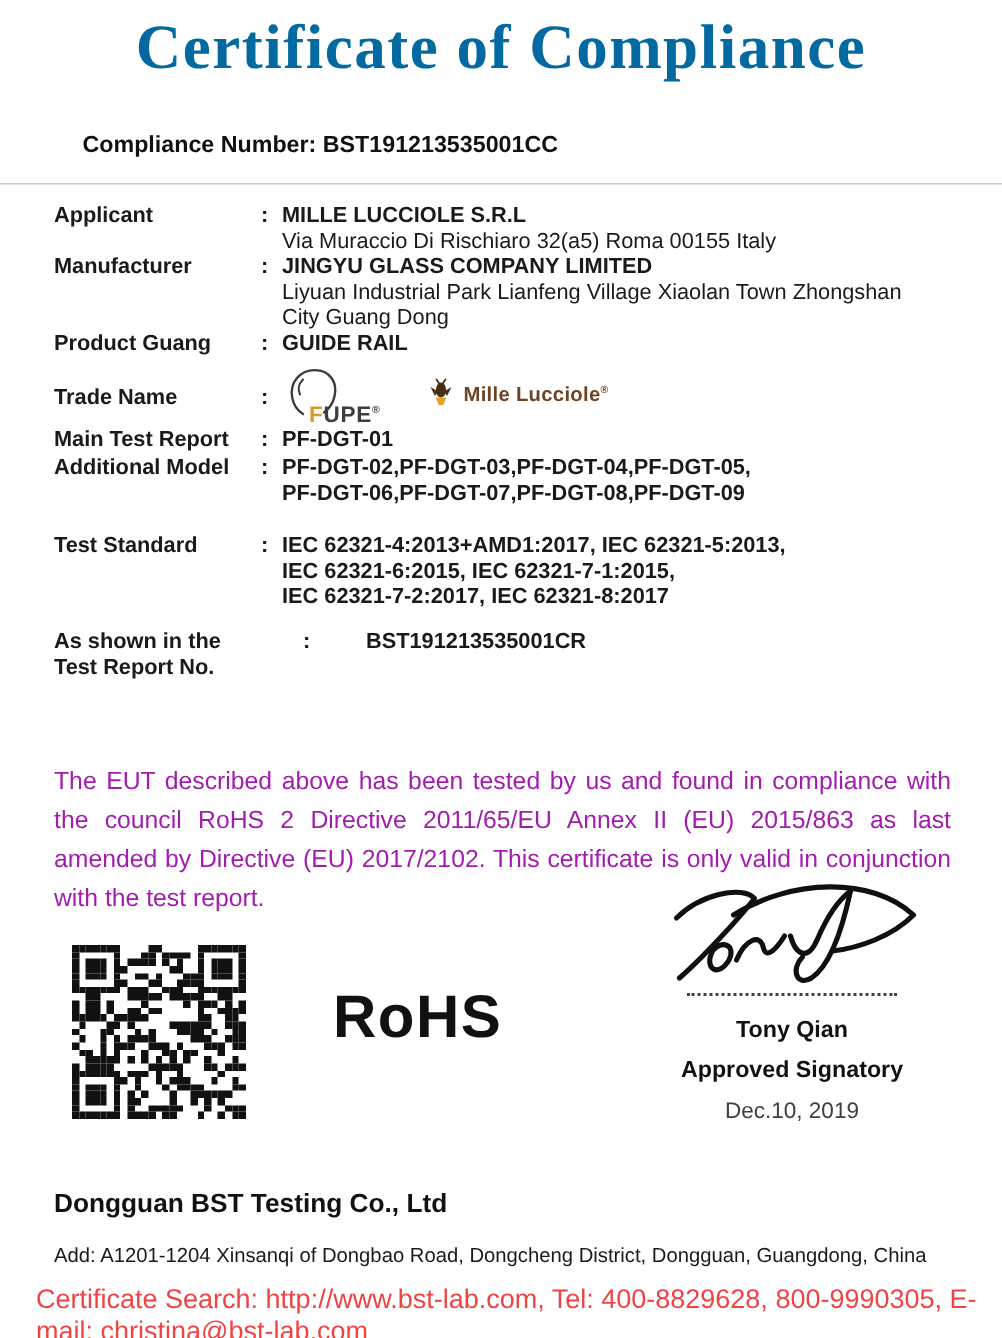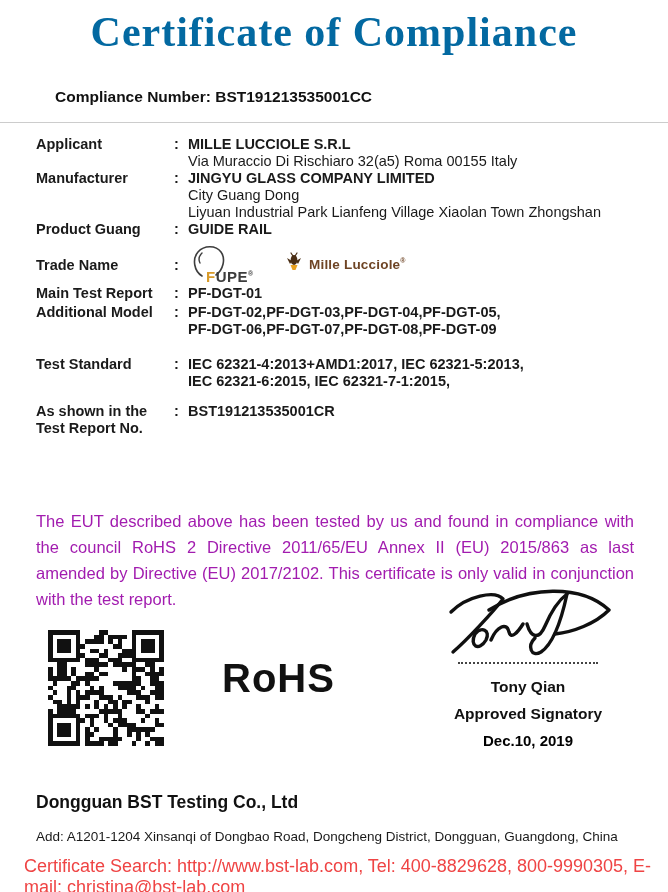--- a/index.html
+++ b/index.html
@@ -22,21 +22,21 @@
     position:absolute; top:122px; left:0; width:668px; height:1px;
     background:#cccccc;
   }
   .info { position:absolute; top:136px; left:36px; width:600px; font-size:14.5px; }
   .row { display:flex; align-items:flex-start; line-height:17px; }
   .row .lbl { width:138px; font-weight:bold; flex:0 0 138px; }
   .row .colon { width:14px; flex:0 0 14px; font-weight:bold; }
   .row .val { flex:1; }
   .b { font-weight:bold; }
   .gap18 { margin-top:18px; }
-  .gap13 { margin-top:13px; }
+  .gap13 { margin-top:13px;gap:28px; }
   .gap5 { margin-top:5px; }
   .logos { display:flex; align-items:flex-end; gap:18px; height:42px; }
   .fupe { position:relative; width:78px; height:42px; }
   .fupe svg { position:absolute; left:0; top:0; }
   .fupe .fupe-text { position:absolute; left:18px; top:22px; font-size:15px; font-weight:bold; color:#3d3d3d; letter-spacing:.5px; }
   .fupe .fupe-text .gold { color:#d89b2a; }
   .fupe .reg { font-size:7px; vertical-align:super; color:#3d3d3d; }
   .mille { display:flex; align-items:center; gap:5px; padding-bottom:12px; }
   .mille .m-text { font-size:13.5px; font-weight:bold; color:#6e4424; letter-spacing:.2px; }
   .mille .reg { font-size:7px; vertical-align:super; color:#6e4424; }
@@ -52,21 +52,21 @@
   .qr div.on { background:#111; }
   .rohs {
     position:absolute; top:656px; left:222px;
     font-size:40px; font-weight:bold; color:#111; letter-spacing:1px;
   }
   .sig-block { position:absolute; top:582px; left:418px; width:220px; text-align:center; }
   .sig-svg { display:block; margin:0 auto; }
   .sig-line { width:140px; margin:2px auto 0; border-bottom:2px dotted #444; }
   .sig-name { margin-top:14px; font-size:15.5px; font-weight:bold; color:#111; }
   .sig-role { margin-top:9px; font-size:15.5px; font-weight:bold; color:#111; }
-  .sig-date { margin-top:9px; font-size:15px; font-weight:bold; color:#000000; }
+  .sig-date { margin-top:9px; font-size:15px; font-weight:normal; color:#404040; }
   .footer-company { position:absolute; top:792px; left:36px; font-size:17.5px; font-weight:bold; color:#111; }
   .footer-address { position:absolute; top:829px; left:36px; font-size:13.5px; color:#1a1a1a; }
   .footer-search  { position:absolute; top:856px; left:24px; font-size:18px; color:#ef4444; }
 </style>
 </head>
 <body>
 
 <div class="page">
 
   <div class="title">Certificate of Compliance</div>
@@ -84,22 +84,22 @@
         <div class="b">MILLE LUCCIOLE S.R.L</div>
         <div>Via Muraccio Di Rischiaro 32(a5) Roma 00155 Italy</div>
       </div>
     </div>
 
     <div class="row">
       <div class="lbl">Manufacturer</div>
       <div class="colon">:</div>
       <div class="val">
         <div class="b">JINGYU GLASS COMPANY LIMITED</div>
+        <div>Liyuan Industrial Park Lianfeng Village Xiaolan Town Zhongshan</div>
         <div>City Guang Dong</div>
-        <div>Liyuan Industrial Park Lianfeng Village Xiaolan Town Zhongshan</div>
       </div>
     </div>
 
     <div class="row">
       <div class="lbl">Product Guang</div>
       <div class="colon">:</div>
       <div class="val b">GUIDE RAIL</div>
     </div>
 
     <div class="row gap5">
@@ -142,20 +142,21 @@
         <div>PF-DGT-06,PF-DGT-07,PF-DGT-08,PF-DGT-09</div>
       </div>
     </div>
 
     <div class="row gap18">
       <div class="lbl">Test Standard</div>
       <div class="colon">:</div>
       <div class="val b">
         <div>IEC 62321-4:2013+AMD1:2017, IEC 62321-5:2013,</div>
         <div>IEC 62321-6:2015, IEC 62321-7-1:2015,</div>
+        <div>IEC 62321-7-2:2017, IEC 62321-8:2017</div>
       </div>
     </div>
 
     <div class="row gap13">
       <div class="lbl">
         <div>As shown in the</div>
         <div>Test Report No.</div>
       </div>
       <div class="colon">:</div>
       <div class="val b">BST191213535001CR</div>

